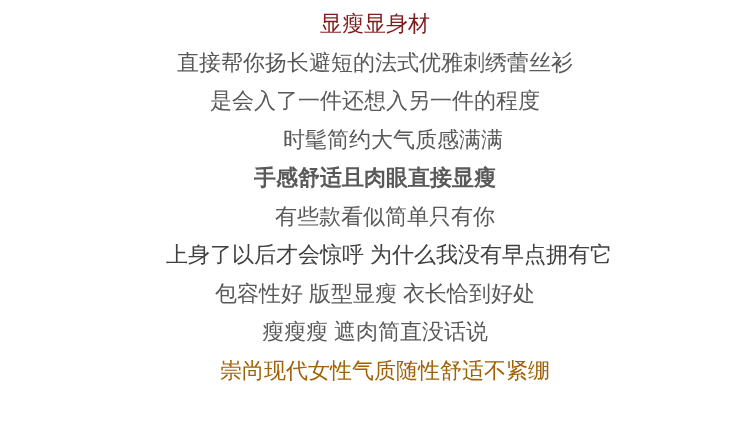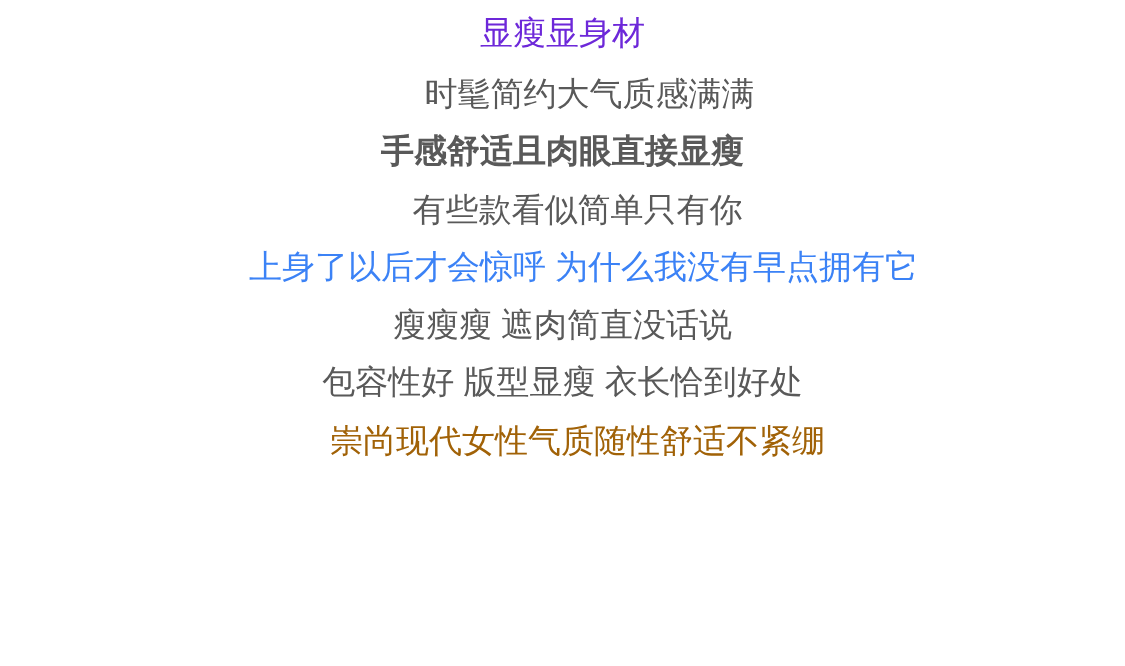--- a/index.html
+++ b/index.html
@@ -27,21 +27,23 @@
     letter-spacing: 0px;
     color: #595959;
     white-space: pre;
     font-weight: 400;
   }
 </style>
 </head>
 <body style="background: rgb(255, 255, 255);">
 
 <div class="copy-block">
-  <p class="copy-line" style="color: #6d28d9; font-family: Liberation Mono, monospace;">显瘦显身材</p>
+  <p class="copy-line" style="color: #7f1d1d;">显瘦显身材</p>
+  <p class="copy-line" style="color: rgb(89, 89, 89);">直接帮你扬长避短的法式优雅刺绣蕾丝衫</p>
+  <p class="copy-line" style="color: rgb(89, 89, 89);">是会入了一件还想入另一件的程度</p>
   <p class="copy-line" style="color: rgb(89, 89, 89); padding-left: 36px;">时髦简约大气质感满满</p>
   <p class="copy-line" style="color: rgb(89, 89, 89); font-weight: bold;">手感舒适且肉眼直接显瘦</p>
   <p class="copy-line" style="color: rgb(89, 89, 89); padding-left: 20px;">有些款看似简单只有你</p>
-  <p class="copy-line" style="color: #3b82f6; margin-left: 28px;">上身了以后才会惊呼 为什么我没有早点拥有它</p>
+  <p class="copy-line" style="color: #404040; margin-left: 28px;">上身了以后才会惊呼 为什么我没有早点拥有它</p>
+  <p class="copy-line" style="color: rgb(89, 89, 89);">包容性好 版型显瘦 衣长恰到好处</p>
   <p class="copy-line" style="color: rgb(89, 89, 89);">瘦瘦瘦 遮肉简直没话说</p>
-  <p class="copy-line" style="color: rgb(89, 89, 89);">包容性好 版型显瘦 衣长恰到好处</p>
   <p class="copy-line" style="color: #a16207; margin-left: 20px;">崇尚现代女性气质随性舒适不紧绷</p>
 </div>
 
 </body></html>

